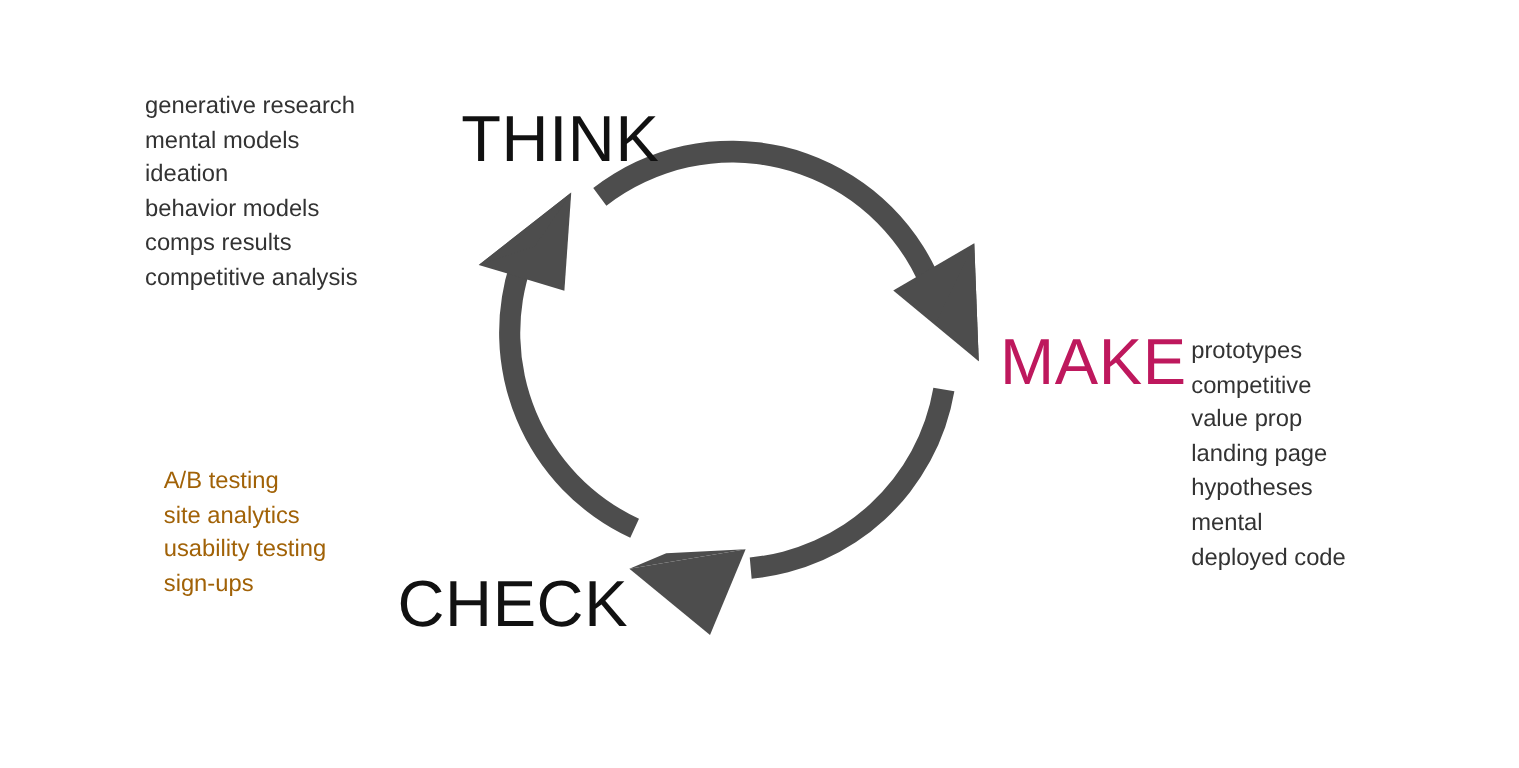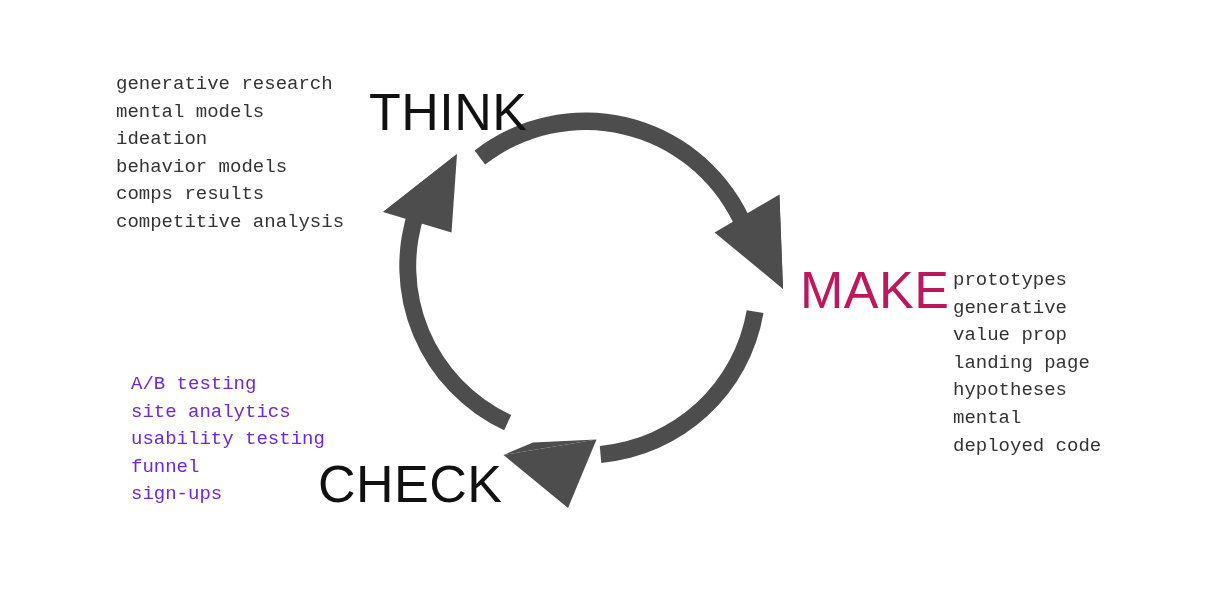--- a/index.html
+++ b/index.html
@@ -61,21 +61,20 @@
   .keyword-list {
     position: absolute;
     font-family: "Liberation Sans", "DejaVu Sans", sans-serif;
     font-size: 19px;
     line-height: 27.6px;
     color: #333333;
     white-space: nowrap;
   }
   .keyword-list .keyword-item {
     display: block;
-    font-family: Liberation Mono, monospace;
   }
   #list-think {
     left: 116px;
     top: 71px;
   }
   #list-check {
     left: 131px;
     top: 371px;
   }
   #list-make {
@@ -153,31 +152,30 @@
 
   <div class="keyword-list" id="list-think" style="color: rgb(51, 51, 51);">
     <span class="keyword-item">generative research</span>
     <span class="keyword-item">mental models</span>
     <span class="keyword-item">ideation</span>
     <span class="keyword-item">behavior models</span>
     <span class="keyword-item">comps results</span>
     <span class="keyword-item">competitive analysis</span>
   </div>
 
-  <div class="keyword-list" id="list-check" style="color: #6d28d9;">
+  <div class="keyword-list" id="list-check" style="color: #a16207;">
     <span class="keyword-item">A/B testing</span>
     <span class="keyword-item">site analytics</span>
     <span class="keyword-item">usability testing</span>
-    <span class="keyword-item">funnel</span>
     <span class="keyword-item">sign-ups</span>
   </div>
 
   <div class="keyword-list" id="list-make" style="color: rgb(51, 51, 51);">
     <span class="keyword-item">prototypes</span>
-    <span class="keyword-item">generative</span>
+    <span class="keyword-item">competitive</span>
     <span class="keyword-item">value prop</span>
     <span class="keyword-item">landing page</span>
     <span class="keyword-item">hypotheses</span>
     <span class="keyword-item">mental</span>
     <span class="keyword-item">deployed code</span>
   </div>
 
 </div>
 
 </body></html>

